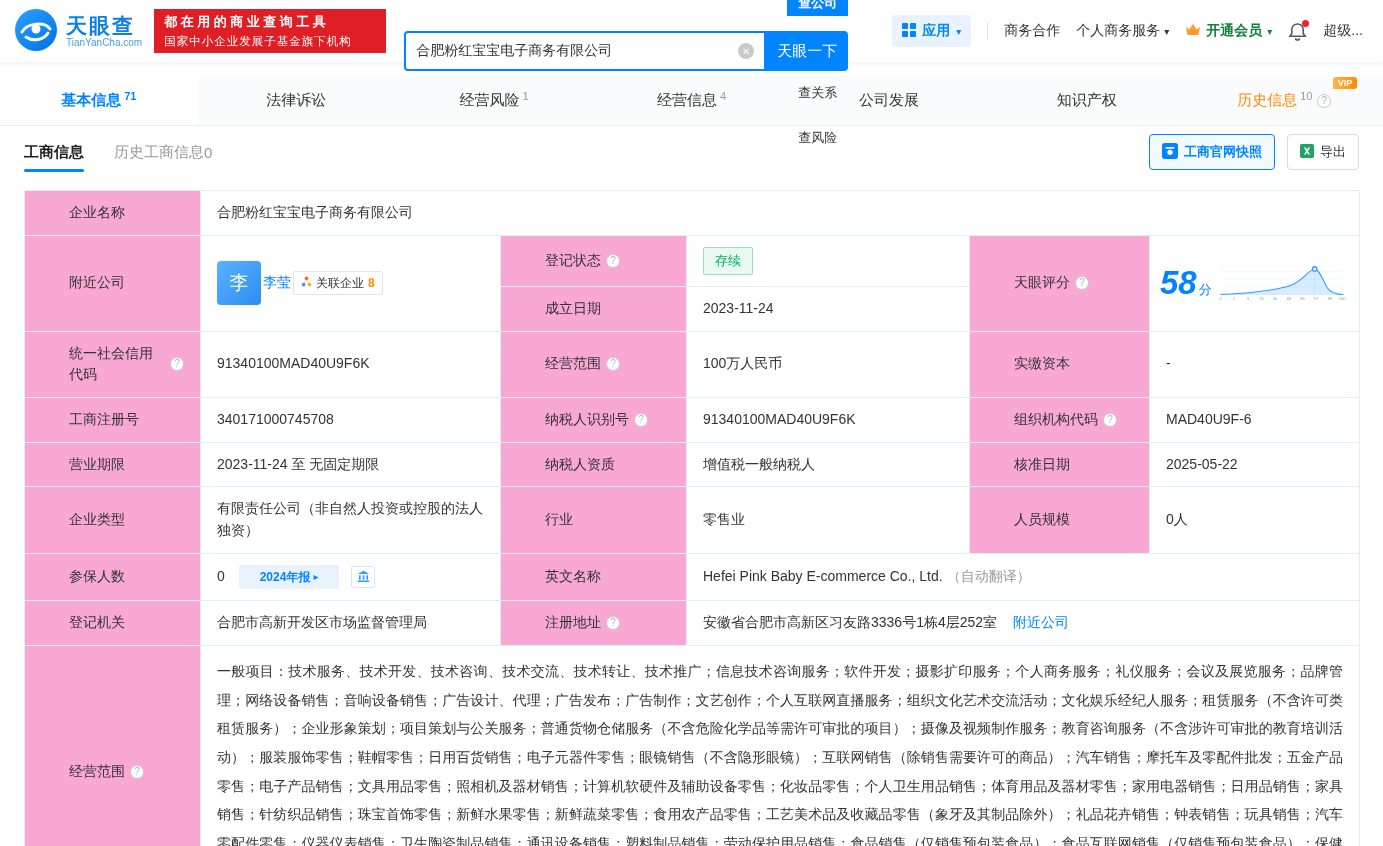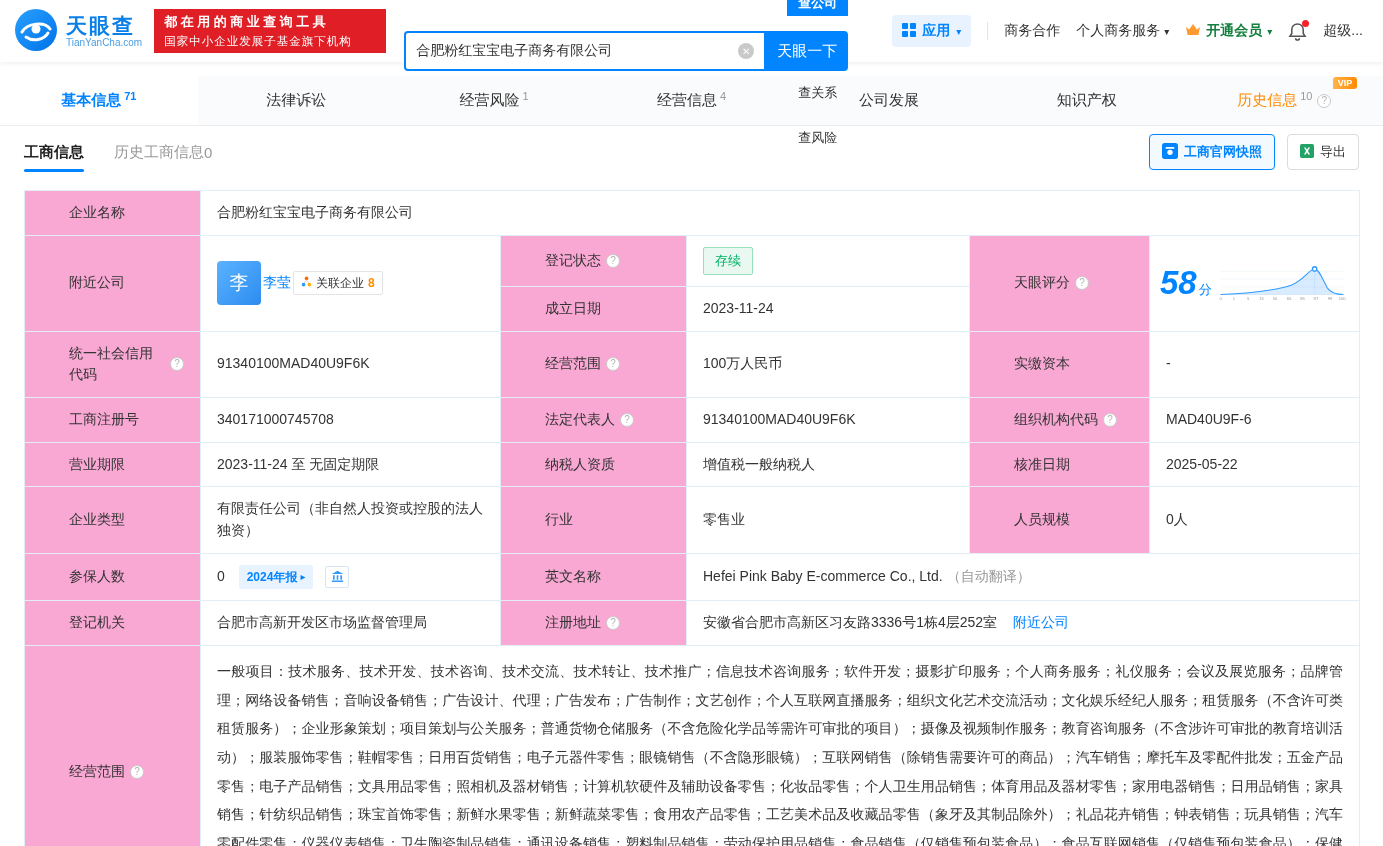--- a/index.html
+++ b/index.html
@@ -115,21 +115,21 @@
     display:inline-block; padding:3px 11px; background:#e9f8f0; color:#00b365;
     border:1px solid #9adfbd; border-radius:2px; font-size:13px;
   }
   .score-cell { padding:6px 10px !important; }
   .score-wrap { display:flex; align-items:center; gap:6px; }
   .score-num { font-size:33px; font-weight:bold; font-style:italic; color:#0084ff; line-height:1; }
   .score-unit { font-size:13px; color:#0084ff; margin-left:2px; }
   .score-chart { width:128px; height:58px; flex:0 0 auto; }
   .annual-badge {
     display:inline-flex; align-items:center; background:#e9f3ff; color:#0084ff;
-    font-size:12px; padding:3px 8px; border-radius:2px; margin-left:10px; cursor:pointer; font-weight:bold;
+    font-size:12px; padding:3px 21px; border-radius:2px; margin-left:10px; cursor:pointer; font-weight:bold;
   }
   .annual-badge .arrow { font-size:10px; margin-left:3px; }
   .bank-btn {
     display:inline-flex; align-items:center; justify-content:center; width:24px; height:22px;
     border:1px solid #d6e6f5; border-radius:2px; margin-left:8px; cursor:pointer; vertical-align:middle; background:#fff;
   }
   .note { color:#999; margin-left:4px; }
   .link { color:#0084ff; cursor:pointer; margin-left:12px; white-space:nowrap; }
   .scope-text { line-height:2.05; text-align:justify; }
 </style>
@@ -412,21 +412,21 @@
 
     <tr>
       <td class="lbl">
           <span class="lbl-inner">
             <span>工商注册号</span>
           </span>
         </td>
       <td>340171000745708</td>
       <td class="lbl">
         <span class="lbl-inner">
-            <span>法定代表人</span>
+            <span>纳税人识别号</span>
             <span class="qmark"></span>
           </span>
       </td>
       <td>91340100MAD40U9F6K</td>
       <td class="lbl">
         <span class="lbl-inner">
             <span>组织机构代码</span>
             <span class="qmark"></span>
           </span>
       </td>

